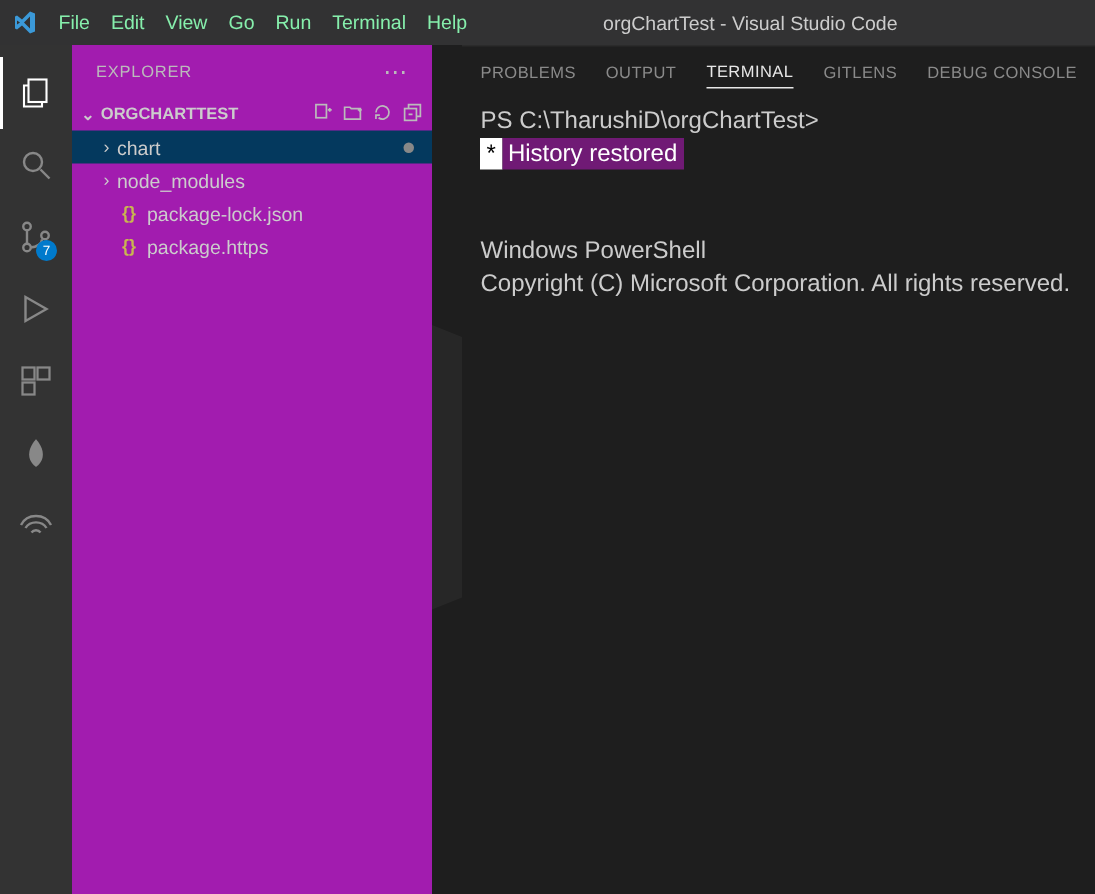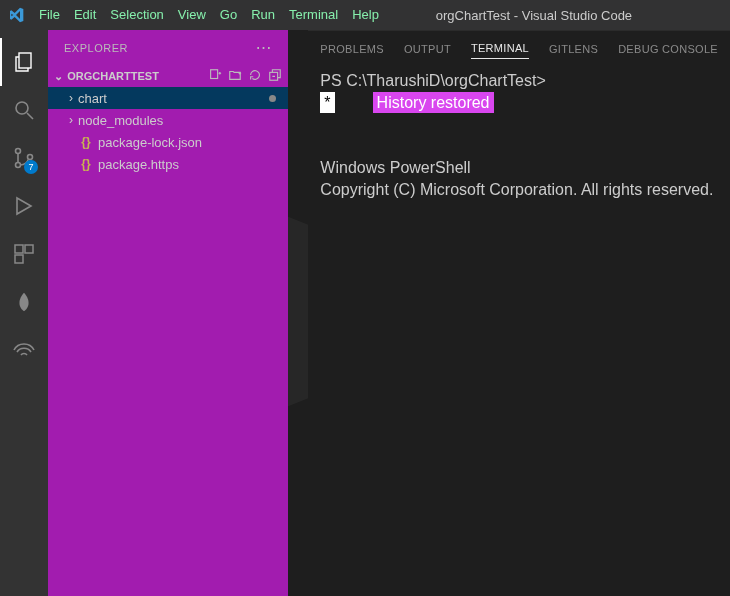--- a/index.html
+++ b/index.html
@@ -211,24 +211,23 @@
     overflow: hidden;
   }
   .term-line { white-space: pre; }
   .hist-line { display: flex; }
   .hist-star {
     background: #ffffff;
     color: #000000;
     padding: 0 4px;
   }
   .hist-restored {
-    background: #d946ef;
+    background: #701a75;
     color: #ffffff;
     padding: 0 4px;
-    margin-left: 38px;
   }
   .npm { color: #cdcd00; }
   .cursor-box {
     display: inline-block;
     width: 7px; height: 13px;
     border: 1px solid #cccccc;
     vertical-align: text-bottom;
     margin-left: 1px;
   }
   .gap { height: 12px; }
@@ -239,21 +238,20 @@
 
 <div class="title-bar">
   <span class="vscode-logo">
     <svg width="16" height="16" viewBox="0 0 24 24">
         <path fill="#3b99d8" d="M23 3l-5-2-8 8-5-4-2 1v12l2 1 5-4 8 8 5-2V3zM5 14V10l3 2-3 2zm13 4l-6-6 6-6v12z"></path>
       </svg>
   </span>
   <div class="menu-items">
     <span class="menu-item">File</span>
     <span class="menu-item">Edit</span>
-    <span class="menu-item">Selection</span>
     <span class="menu-item">View</span>
     <span class="menu-item">Go</span>
     <span class="menu-item">Run</span>
     <span class="menu-item">Terminal</span>
     <span class="menu-item">Help</span>
   </div>
   <div class="window-title">orgChartTest - Visual Studio Code</div>
 </div>
 
 <div class="body">

